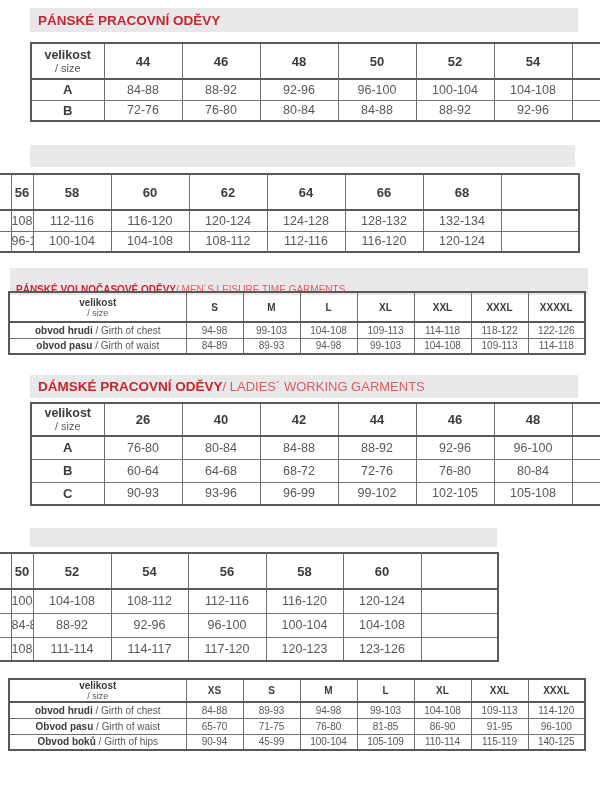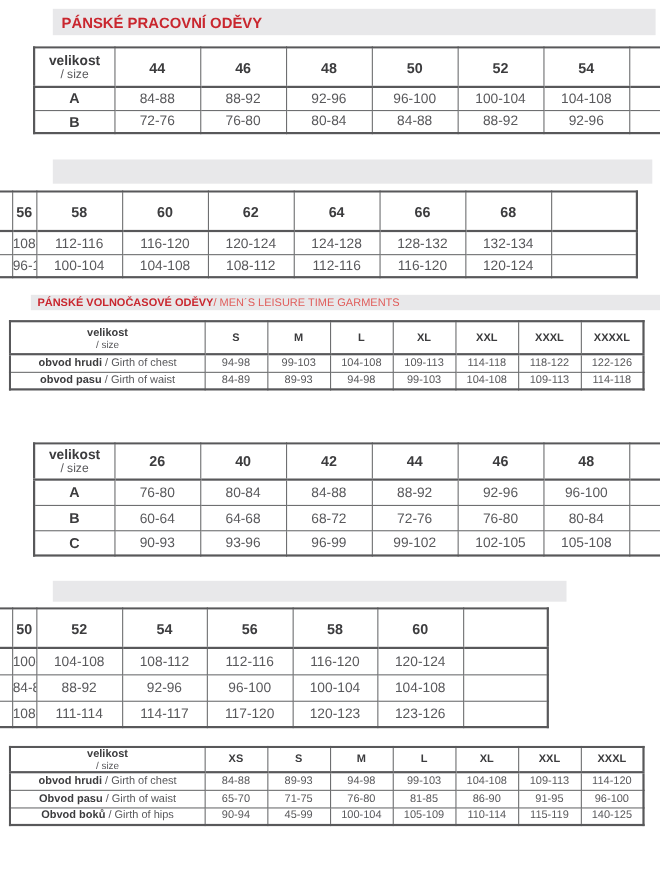--- a/index.html
+++ b/index.html
@@ -10,21 +10,20 @@
     background: #ffffff;
     font-family: "Liberation Sans", "DejaVu Sans", sans-serif;
     overflow: hidden;
   }
   .band {
     position: absolute;
     background: #e8e8ea;
     display: flex;
     align-items: center;
     box-sizing: border-box;
-    margin-left: 18px;
   }
   .title-lg { font-size: 13.5px; padding-left: 8px; white-space: nowrap; }
   .title-sm { font-size: 10px;  padding-left: 6px; white-space: nowrap; }
   .t-cz { font-weight: bold; color: #c9262e; }
   .t-en { font-weight: normal; color: #e05b59; }
   .title-lg .t-en { font-size: 13px; }
 
   .tbl-wrap { position: absolute; overflow: hidden; box-sizing: border-box; }
   .shift-left { margin-left: -2px; }
 
@@ -175,21 +174,21 @@
             <td>108-112</td>
             <td>112-116</td>
             <td>116-120</td>
             <td>120-124</td>
             <td></td>
           </tr>
         </tbody>
       </table>
     </div>
 
-  <div class="band title-sm" style="left:10px; top:268px; width:578px; height:14px;">
+  <div class="band title-sm" style="left:10px; top:268px; width:578px; height:27px;align-items:flex-end;">
     <span class="t-cz">PÁNSKÉ VOLNOČASOVÉ ODĚVY</span>
       <span class="t-en"> / MEN´S LEISURE TIME GARMENTS</span>
   </div>
 
   <div class="tbl-wrap" style="left:8px; top:291px; width:584px; height:76px;">
       <table class="grid small" style="width: 576px;">
         <colgroup>
           <col style="width: 177px;">
           <col style="width: 57px;">
           <col style="width: 57px;">
@@ -232,20 +231,24 @@
             <td>94-98</td>
             <td>99-103</td>
             <td>104-108</td>
             <td>109-113</td>
             <td>114-118</td>
           </tr>
         </tbody>
       </table>
     </div>
 
+  <div class="band title-lg" style="left:30px; top:375px; width:548px; height:23px;">
+    <span class="t-cz">DÁMSKÉ PRACOVNÍ ODĚVY</span>
+      <span class="t-en"> / LADIES´ WORKING GARMENTS</span>
+  </div>
 
   <div class="tbl-wrap" style="left:30px; top:402px; width:570px; height:114px;">
       <table class="grid big hd33 rw23" style="width: 603px;">
         <colgroup>
           <col style="width: 73px;">
           <col style="width: 78px;">
           <col style="width: 78px;">
           <col style="width: 78px;">
           <col style="width: 78px;">
           <col style="width: 78px;">

